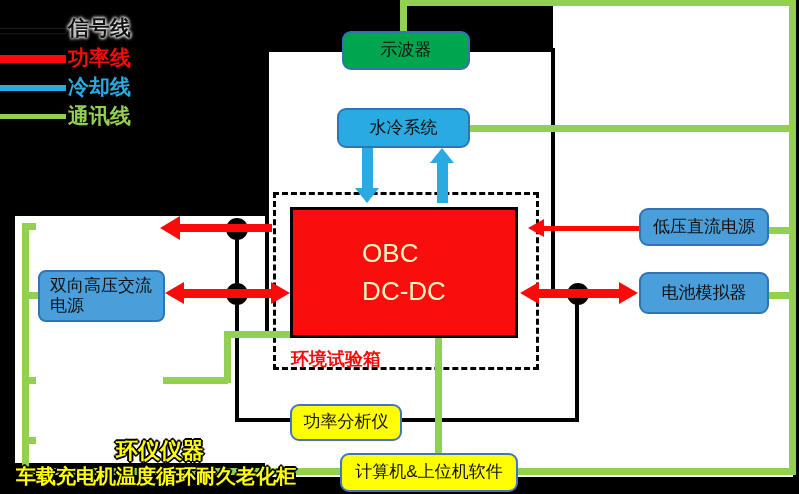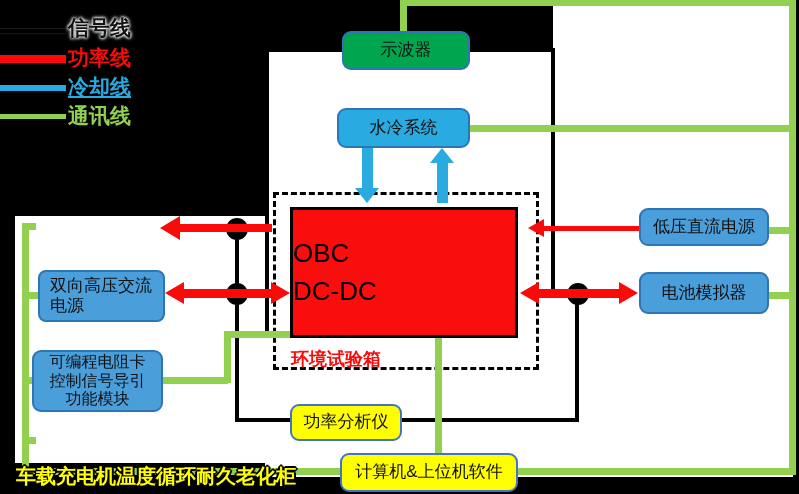--- a/index.html
+++ b/index.html
@@ -21,41 +21,41 @@
     box-sizing:border-box;border:2px solid #2e75b6;border-radius:9px;
     display:flex;align-items:center;justify-content:center;
     color:#101010;text-align:center;line-height:1.18;
   }
   .blue-box{background:#4a9ed9;font-size:16px;}
   .cyan-box{background:#29abe2;font-size:17px;}
   .green-box{background:#00a550;font-size:17px;}
   .yellow-box{background:#ffff00;border-color:#4472c4;font-size:17px;}
   .red-box{
     box-sizing:border-box;background:#f90d0d;border:3px solid #000;
-    display:flex;align-items:center;justify-content:flex-start;
-    color:#000000;font-size:26px;font-weight:500;line-height:1.45;
+    display:flex;align-items:center;justify-content:center;
+    color:#fef9c3;font-size:26px;font-weight:500;line-height:1.45;
   }
   .ml{white-space:pre-line;}
   .left-text{justify-content:flex-start;text-align:left;padding-left:10px;}
   
   .chamber{box-sizing:border-box;border:3px dashed #000;}
   .chamber-label{color:#fb0a0a;font-size:18px;font-weight:bold;}
   
   .tri{width:0;height:0;border-style:solid;}
   .tri-left-big{border-width:12px 20px 12px 0;border-color:transparent #fb0a0a transparent transparent;}
   .tri-left-mid{border-width:11px 19px 11px 0;border-color:transparent #fb0a0a transparent transparent;}
   .tri-right-mid{border-width:11px 0 11px 19px;border-color:transparent transparent transparent #fb0a0a;}
   .tri-left-sm{border-width:9px 16px 9px 0;border-color:transparent #fb0a0a transparent transparent;}
   .tri-down-blue{border-width:15px 12px 0 12px;border-color:#29abe2 transparent transparent transparent;}
   .tri-up-blue{border-width:0 12px 15px 12px;border-color:transparent transparent #29abe2 transparent;}
   
   .legend-label{font-size:21px;font-weight:bold;line-height:24px;}
   .lg-signal{color:#111;text-shadow:0 0 3px #fff,0 0 3px #fff,0 0 4px #fff;}
   .lg-power{color:#fb0a0a;}
-  .lg-cool{color:#29abe2;text-decoration:underline;}
+  .lg-cool{color:#29abe2;}
   .lg-comm{color:#92d050;}
   
   .caption{
     color:#ffff00;font-weight:bold;
     text-shadow:-2px 0 #000,2px 0 #000,0 -2px #000,0 2px #000,
                 -1px -1px #000,1px 1px #000,-1px 1px #000,1px -1px #000;
     white-space:nowrap;
   }
 </style>
 </head>
@@ -107,25 +107,20 @@
   <div class="abs red-box ml" style="left:290px;top:207px;width:228px;height:131px;">
     <span class="ml">OBC
 DC-DC</span>
   </div>
   <div class="abs chamber-label" style="left:291px;top:347px;">环境试验箱</div>
 
   <div class="abs box blue-box left-text ml" style="left:38px;top:270px;width:127px;height:52px;font-size:17px;border-radius:8px;">
     <span class="ml">双向高压交流
 电源</span>
   </div>
-  <div class="abs box blue-box ml" style="left:32px;top:350px;width:131px;height:62px;">
-    <span class="ml">可编程电阻卡
-控制信号导引
-功能模块</span>
-  </div>
 
   <div class="abs box blue-box" style="left:639px;top:208px;width:130px;height:38px;font-size:17px;">
     <span>低压直流电源</span>
   </div>
   <div class="abs box blue-box" style="left:639px;top:272px;width:130px;height:42px;font-size:17px;">
     <span>电池模拟器</span>
   </div>
 
   <div class="abs box yellow-box" style="left:290px;top:404px;width:112px;height:37px;">
     <span>功率分析仪</span>
@@ -157,15 +152,16 @@
     <div class="abs sig" style="left:0;top:29px;width:66px;height:4px;box-shadow:0 0 2px #555;"></div>
     <div class="abs legend-label lg-signal" style="left:68px;top:16px;">信号线</div>
     <div class="abs pow" style="left:0;top:55px;width:66px;height:8px;"></div>
     <div class="abs legend-label lg-power" style="left:68px;top:46px;">功率线</div>
     <div class="abs cool" style="left:0;top:85px;width:66px;height:6px;"></div>
     <div class="abs legend-label lg-cool" style="left:68px;top:75px;">冷却线</div>
     <div class="abs comm" style="left:0;top:114px;width:66px;height:5px;"></div>
     <div class="abs legend-label lg-comm" style="left:68px;top:104px;">通讯线</div>
   </div>
 
+  <div class="abs caption" style="left:116px;top:436px;font-size:22px;">环仪仪器</div>
   <div class="abs caption" style="left:16px;top:463px;font-size:20px;">车载充电机温度循环耐久老化柜</div>
 
 </div>
 
 </body></html>

